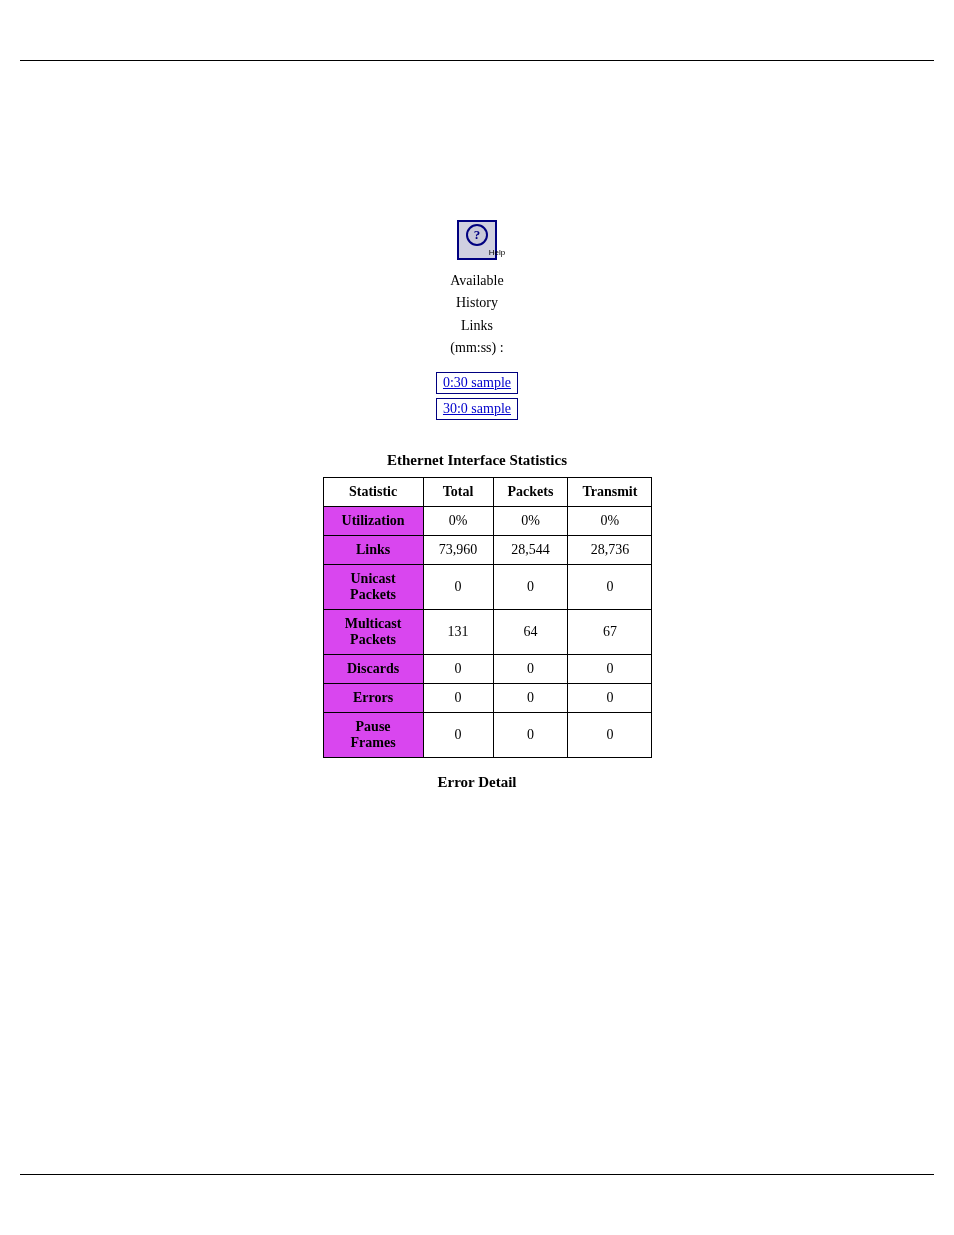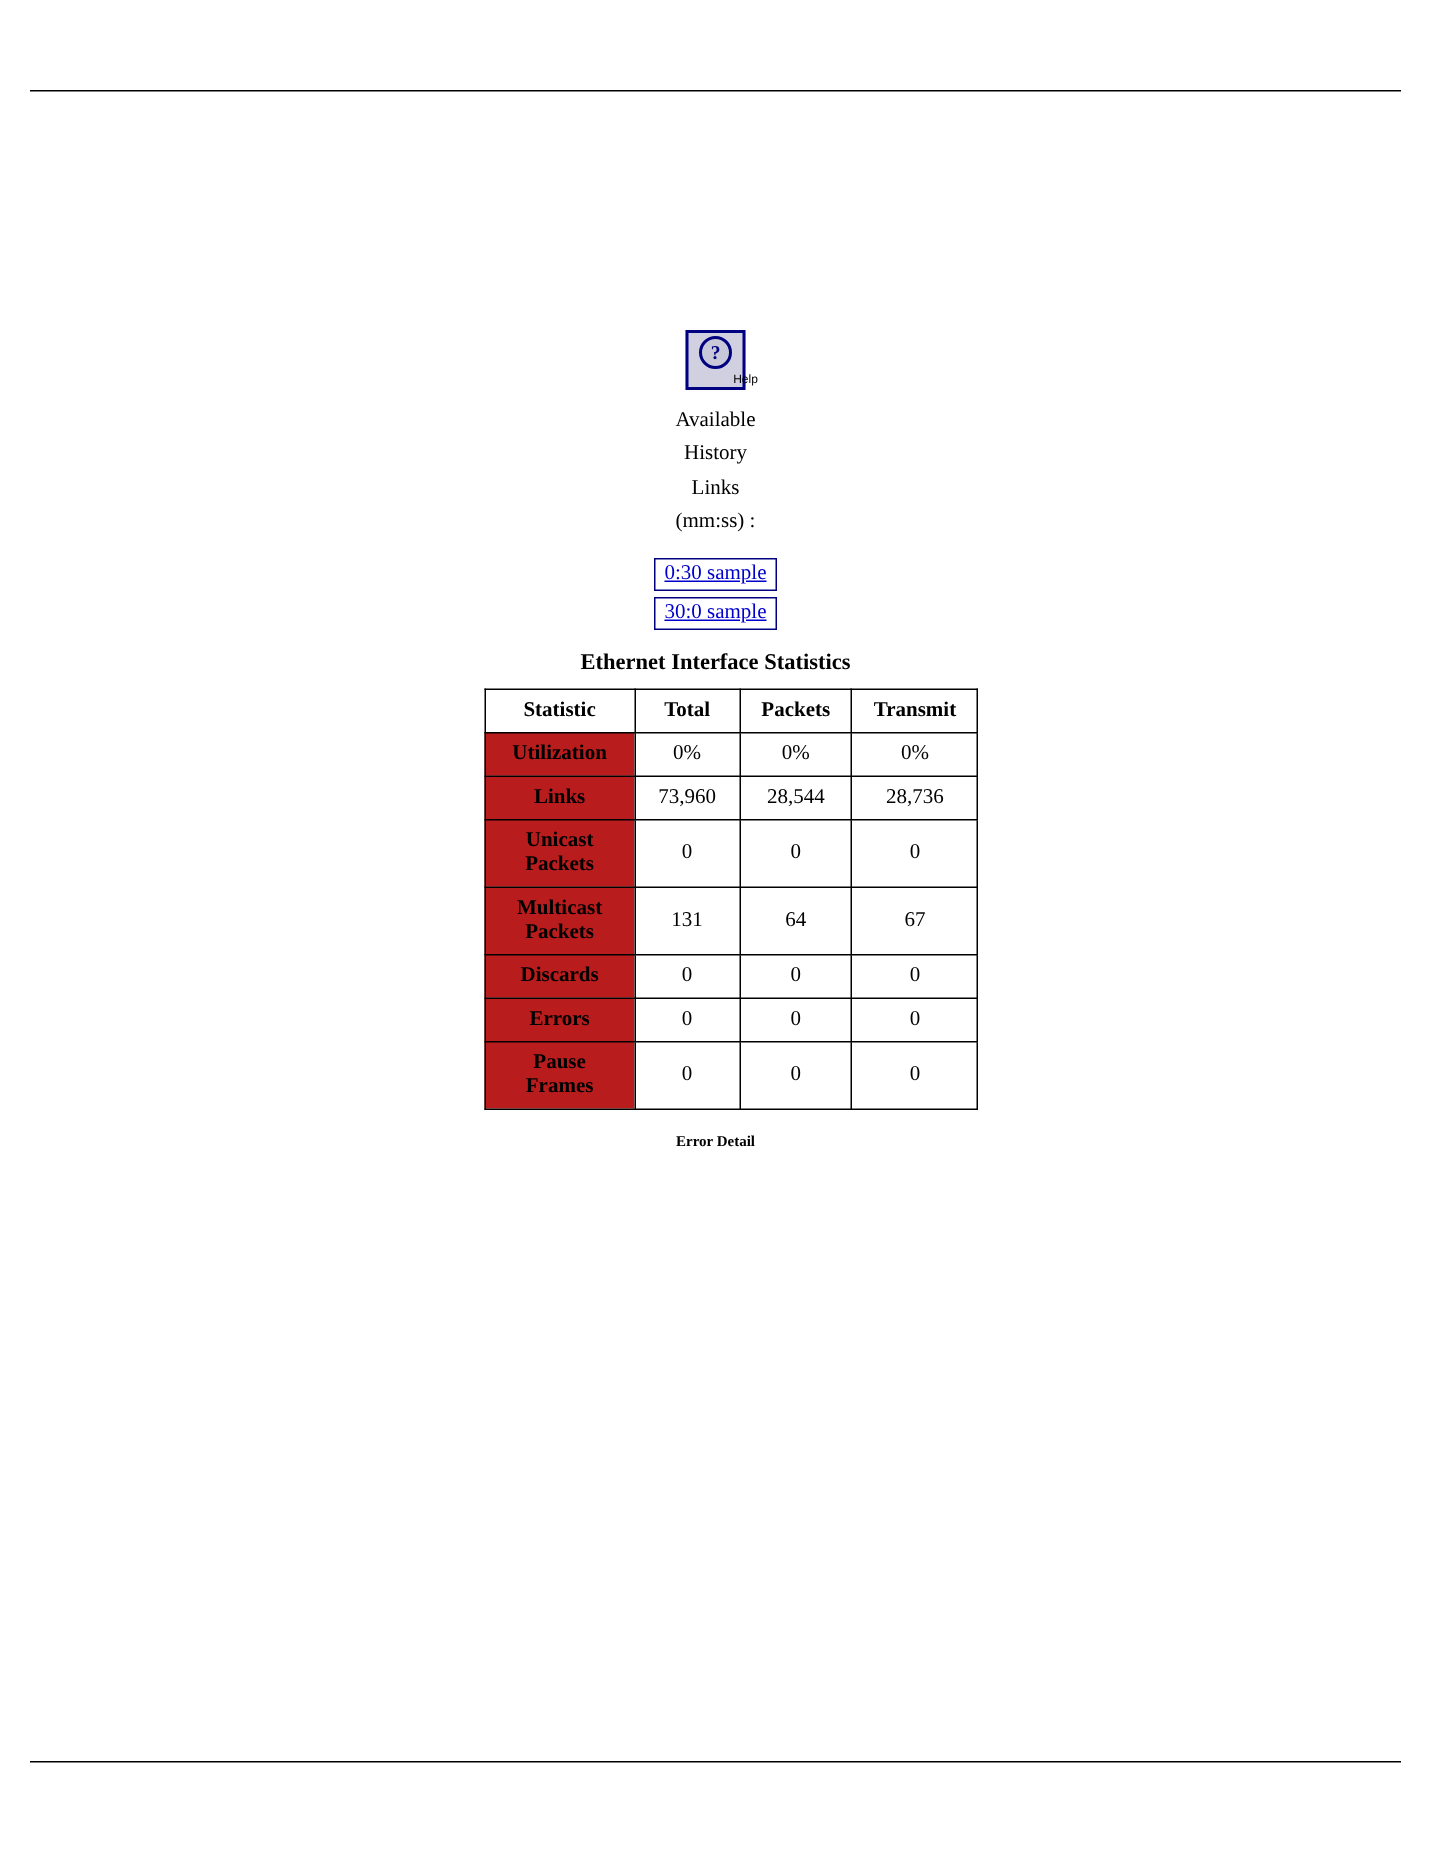--- a/index.html
+++ b/index.html
@@ -89,21 +89,21 @@
       font-size: 14px;
       line-height: 1.6;
       margin-bottom: 12px;
     }
 
     .history-links {
       display: flex;
       flex-direction: column;
       align-items: center;
       gap: 4px;
-      margin-bottom: 14px;
+      margin-bottom: 32px;
     }
 
     .history-link {
       color: #0000cc;
       text-decoration: underline;
       font-size: 14px;
       cursor: pointer;
       border: 1px solid #000080;
       padding: 2px 6px;
       background: #ffffff;
@@ -132,32 +132,32 @@
     }
 
     .stats-table th {
       font-weight: bold;
       background: #ffffff;
     }
 
     .stats-table td.row-label {
       font-weight: bold;
       text-align: center;
-      background: #b91c1c;
+      background: #d946ef;
       min-width: 100px;
     }
 
     .stats-table td.value-cell {
       min-width: 70px;
       background: #ffffff;
     }
 
     .error-detail-title {
       font-weight: bold;
-      font-size: 10px;
+      font-size: 15px;
       text-align: center;
       font-family: Liberation Serif, serif;
     }
   </style>
 </head>
 <body>
 
 <div class="top-rule"></div>
 <div class="bottom-rule"></div>
 

